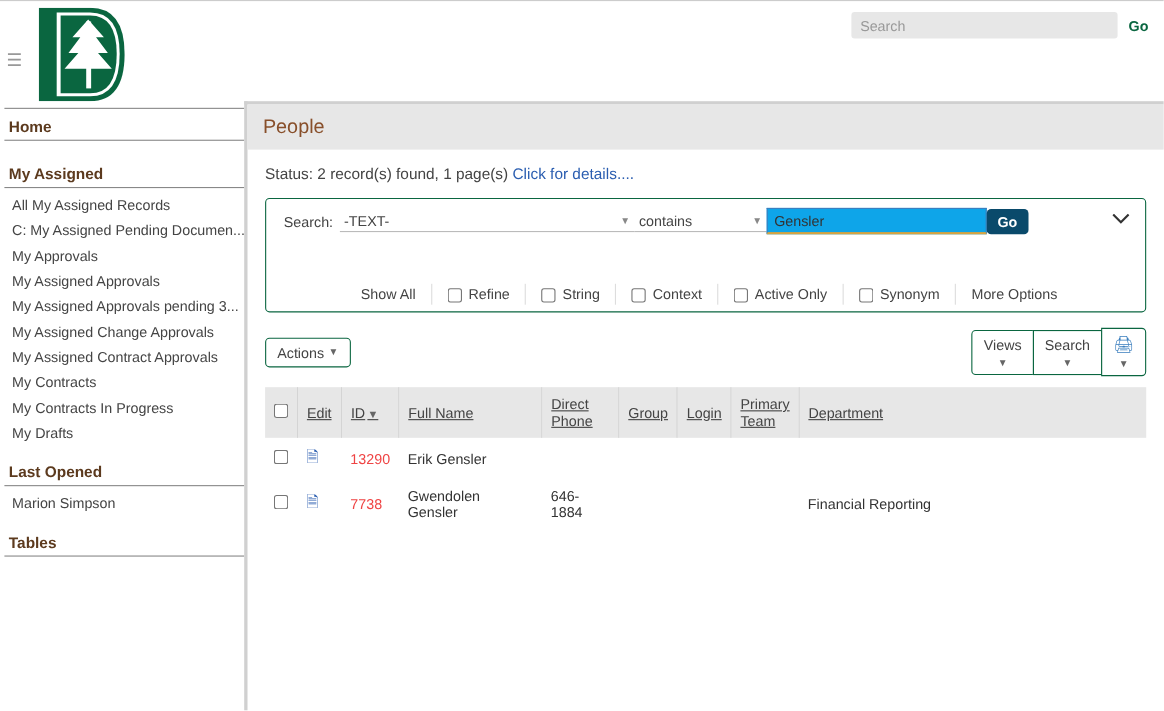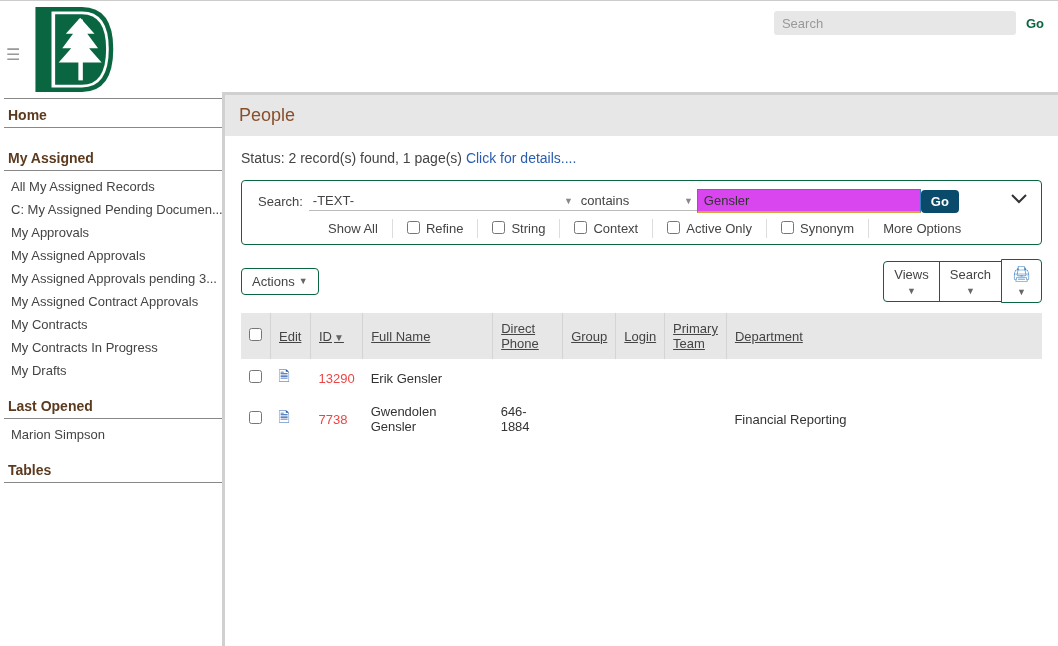--- a/index.html
+++ b/index.html
@@ -35,25 +35,25 @@
   .status-link { color: #2a5db0; cursor: pointer; }
   
   
   .search-panel { border: 1px solid #0a6640; border-radius: 4px; padding: 8px 12px 6px 12px; position: relative; }
   .search-row1 { display: flex; align-items: center; margin-bottom: 6px; }
   .search-label { color: #444; margin-right: 6px; padding-left: 4px; }
   .dropdown-field { flex: 0 0 auto; display: flex; align-items: center; justify-content: space-between; border-bottom: 1px solid #bbb; padding: 2px 4px; color: #444; min-width: 100px; }
   .dropdown-field .caret-down { color: #888; font-size: 9px; margin-left: 6px; }
   .field-select { width: 268px; }
   .op-select { width: 120px; }
-  .value-input { width: 224px; border: 1px solid #3b7fbf; border-bottom: 2px solid #d9a440; padding: 3px 6px; font-size: 13px; color: #333; background: #d946ef; }
+  .value-input { width: 200px; border: 1px solid #3b7fbf; border-bottom: 2px solid #d9a440; padding: 3px 6px; font-size: 13px; color: #333; background: #0ea5e9; }
   .go-btn { background: #0a4a6b; color: #fff; font-weight: bold; border: none; border-radius: 4px; padding: 4px 10px; cursor: pointer; font-size: 13px; }
   .expand-caret { position: absolute; right: 14px; top: 10px; color: #333; font-size: 14px; }
   .search-row2 { display: flex; align-items: center; gap: 0; padding-left: 60px; }
-  .row2-item { display: flex; align-items: flex-start; gap: 6px; color: #444; padding: 2px 14px; border-right: 1px solid #ddd; }
+  .row2-item { display: flex; align-items: flex-end; gap: 6px; color: #444; padding: 2px 14px; border-right: 1px solid #ddd; margin-top: 39px; }
   .row2-item:last-child { border-right: none; }
   .checkbox { width: 13px; height: 13px; }
   
   
   .toolbar { display: flex; justify-content: space-between; align-items: center; margin-top: 14px; }
   .btn-group { display: flex; gap: 8px; }
   .btn-outline { border: 1px solid #0a6640; border-radius: 4px; background: #fff; color: #444; padding: 5px 10px; font-size: 13px; cursor: pointer; display: flex; align-items: center; gap: 4px; }
   .btn-outline .caret-down { font-size: 9px; color: #666; }
   .print-icon { color: #3b7fbf; font-size: 15px; }
   .right-group { display: flex; align-items: center; }
@@ -105,20 +105,21 @@
   <div class="sidebar-section-header" style="margin-top:14px;">
     <span>My Assigned</span>
     <span class="chevron">▲</span>
   </div>
   <div class="sidebar-items">
     <div class="sidebar-item">All My Assigned Records</div>
     <div class="sidebar-item">C: My Assigned Pending Documen...</div>
     <div class="sidebar-item">My Approvals</div>
     <div class="sidebar-item">My Assigned Approvals</div>
     <div class="sidebar-item">My Assigned Approvals pending 3...</div>
+    <div class="sidebar-item">My Assigned Change Approvals</div>
     <div class="sidebar-item">My Assigned Contract Approvals</div>
     <div class="sidebar-item">My Contracts</div>
     <div class="sidebar-item">My Contracts In Progress</div>
     <div class="sidebar-item">My Drafts</div>
   </div>
 
   <div class="sidebar-section-header">
     <span>Last Opened</span>
     <span class="chevron">▲</span>
   </div>

